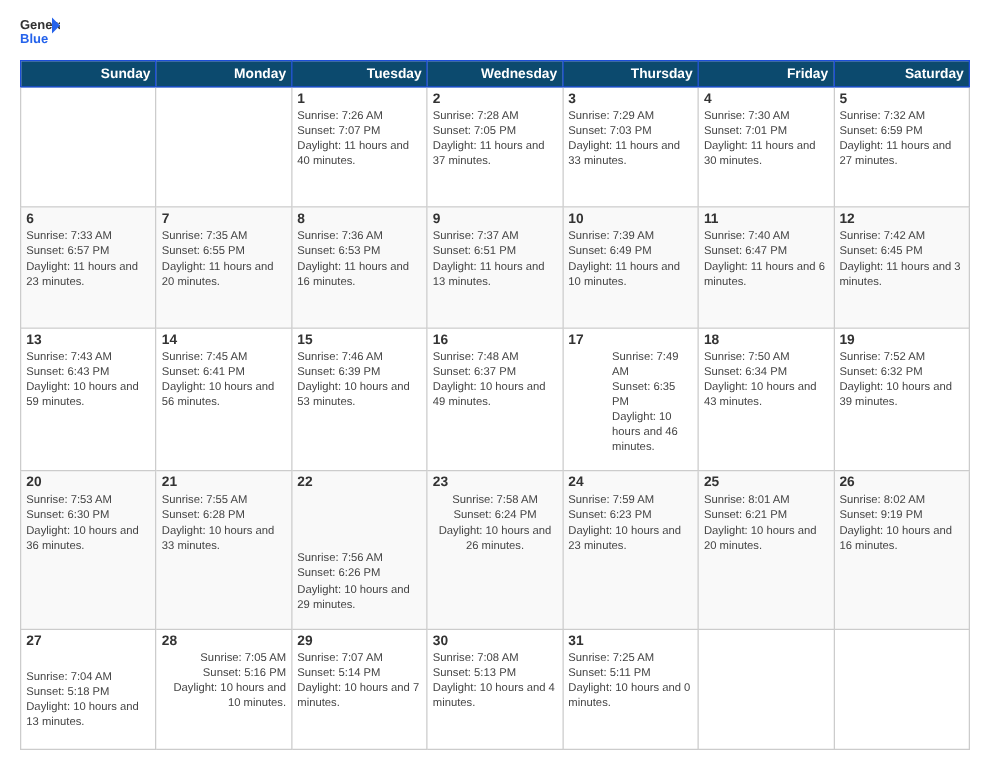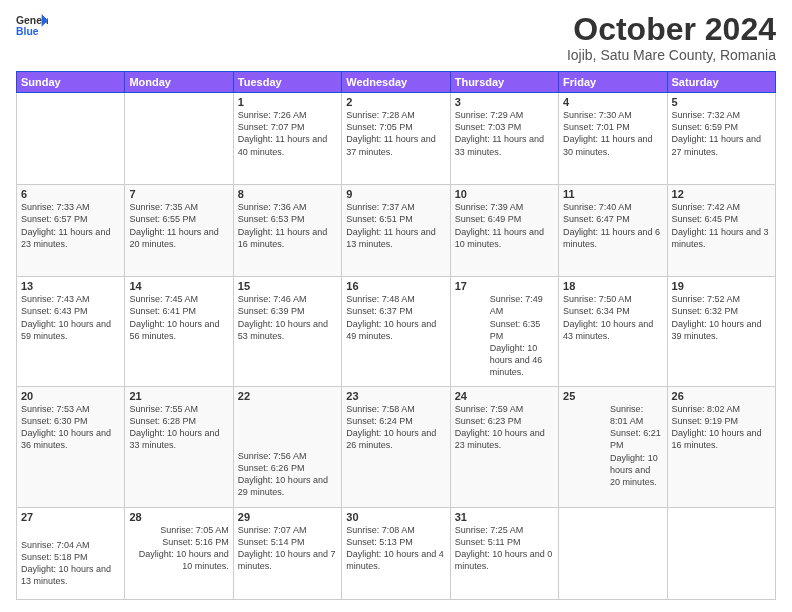--- a/index.html
+++ b/index.html
@@ -46,26 +46,26 @@
       color: #555;
     }
     .calendar {
       flex: 1;
       border: 1px solid #ccc;
       border-collapse: collapse;
       width: 100%;
       table-layout: fixed;
     }
     .calendar thead tr th {
-      background: #8b5cf6;
+      background: #0c4a6e;
       color: white;
       font-size: 11px;
       font-weight: bold;
       padding: 4px 4px;
-      text-align: left;
+      text-align: right;
       border: 1px solid #1d4ed8;
     }
     .calendar tbody tr td {
       border: 1px solid #ccc;
       vertical-align: top;
       padding: 3px 4px;
       font-size: 9.5px;
       color: #333;
       width: calc(100% / 7);
       height: 88px;
@@ -95,24 +95,20 @@
 
 <div class="page">
   <div class="header">
     <div class="logo">
       <svg class="logo-icon" viewBox="0 0 40 34" xmlns="http://www.w3.org/2000/svg">
         <text x="0" y="14" font-size="13" font-weight="bold" fill="#333" font-family="Arial">General</text>
         <text x="0" y="28" font-size="13" font-weight="bold" fill="#2563eb" font-family="Arial">Blue</text>
         <polygon points="32,2 40,10 32,18" fill="#2563eb"></polygon>
       </svg>
     </div>
-    <div class="title-block">
-      <div class="main-title">October 2024</div>
-      <div class="subtitle">Iojib, Satu Mare County, Romania</div>
-    </div>
   </div>
 
   <table class="calendar">
     <thead>
       <tr>
       <th>Sunday</th>
           <th>Monday</th>
           <th>Tuesday</th>
           <th>Wednesday</th>
           <th>Thursday</th>
@@ -257,33 +253,33 @@
 Daylight: 10 hours and 33 minutes.</div>
           </td>
           <td>
             <span class="day-number">22</span>
             <div class="day-info" style="white-space: pre-line; margin-top: 48px;">Sunrise: 7:56 AM
 Sunset: 6:26 PM
 Daylight: 10 hours and 29 minutes.</div>
           </td>
           <td>
             <span class="day-number">23</span>
-            <div class="day-info" style="white-space: pre-line;">Sunrise: 7:58 AM
+            <div class="day-info" style="white-space: pre-line; text-align: center;">Sunrise: 7:58 AM
 Sunset: 6:24 PM
 Daylight: 10 hours and 26 minutes.</div>
           </td>
           <td>
             <span class="day-number">24</span>
             <div class="day-info" style="white-space: pre-line;">Sunrise: 7:59 AM
 Sunset: 6:23 PM
 Daylight: 10 hours and 23 minutes.</div>
           </td>
           <td>
             <span class="day-number">25</span>
-            <div class="day-info" style="white-space: pre-line; margin-left: 47px;">Sunrise: 8:01 AM
+            <div class="day-info" style="white-space: pre-line;">Sunrise: 8:01 AM
 Sunset: 6:21 PM
 Daylight: 10 hours and 20 minutes.</div>
           </td>
           <td>
             <span class="day-number">26</span>
             <div class="day-info" style="white-space: pre-line;">Sunrise: 8:02 AM
 Sunset: 9:19 PM
 Daylight: 10 hours and 16 minutes.</div>
           </td>
         </tr>

